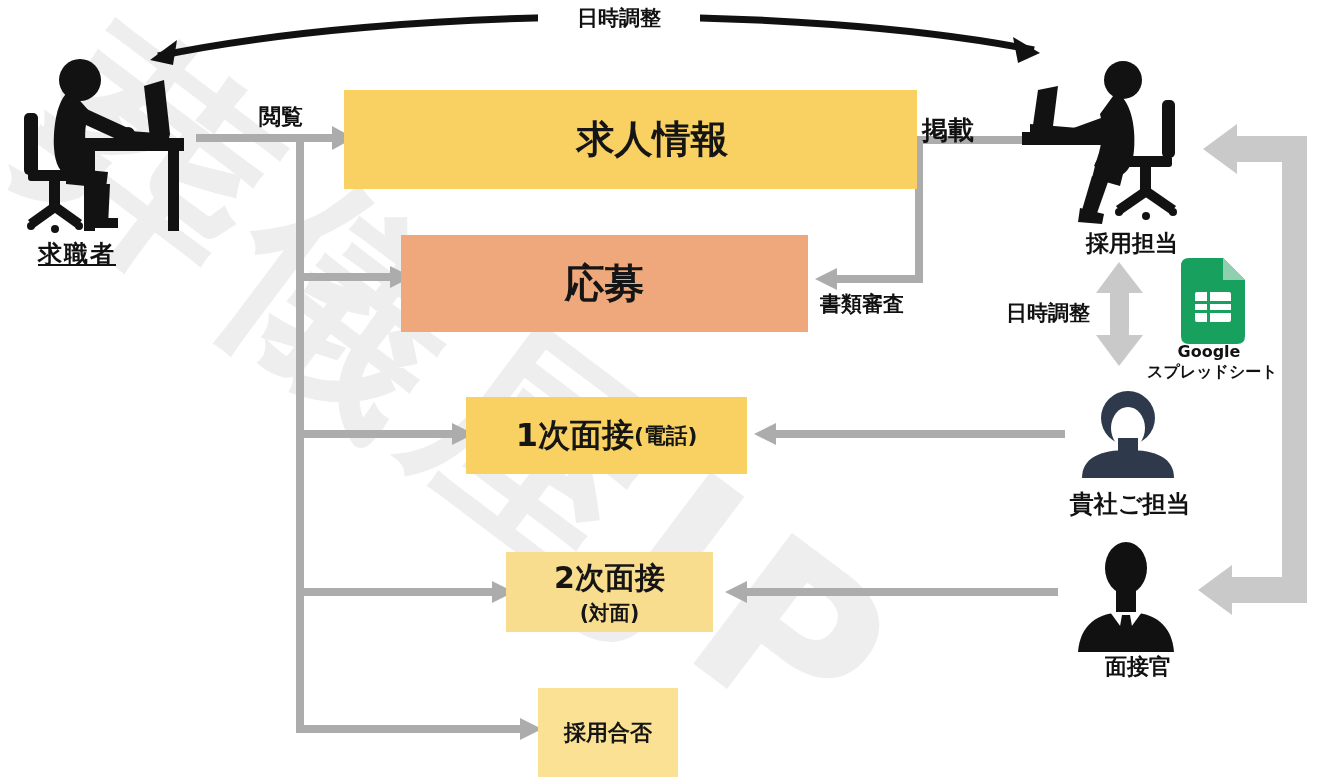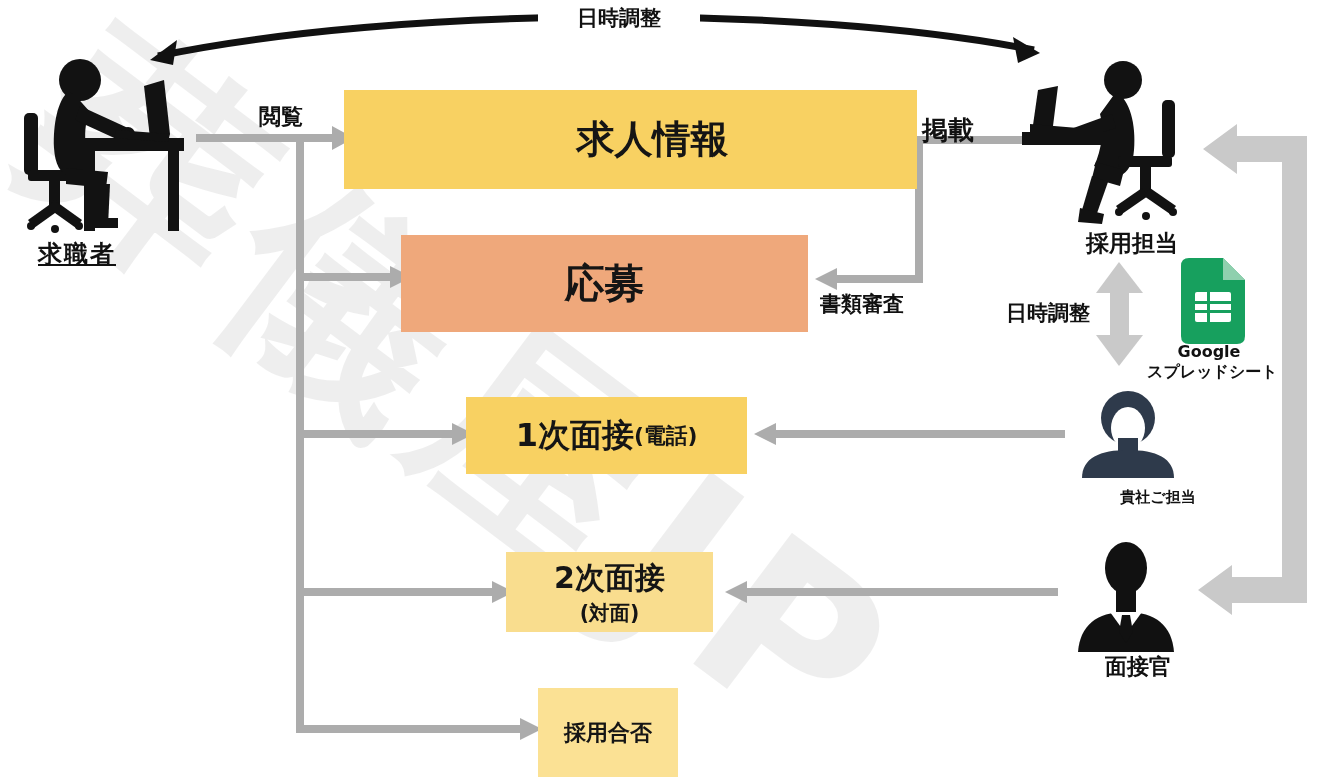--- a/index.html
+++ b/index.html
@@ -34,21 +34,21 @@
   
   .lbl{z-index:2;font-weight:bold;color:#111;white-space:nowrap;}
   #lbl-top-schedule{left:538px;top:2px;width:162px;height:32px;line-height:32px;
     text-align:center;font-size:21px;background:#fff;}
   #lbl-browse{left:230px;top:102px;font-size:22px;margin-left:29px;}
   #lbl-post{left:922px;top:113px;font-size:26px;}
   #lbl-screening{left:820px;top:290px;font-size:21px;}
   #lbl-scheduling{left:1006px;top:299px;font-size:21px;}
   #lbl-job-seeker{left:38px;top:238px;font-size:24px;letter-spacing:2px;text-decoration:underline;}
   #lbl-recruiter{left:1086px;top:228px;font-size:23px;}
-  #lbl-company-contact{left:1096px;top:488px;width:124px;text-align:center;font-size:15px;}
+  #lbl-company-contact{left:1068px;top:488px;width:124px;text-align:center;font-size:24px;}
   #lbl-interviewer{left:1090px;top:652px;width:72px;text-align:center;font-size:22px;margin-left:12px;}
   #lbl-sheets{left:1147px;top:342px;width:124px;text-align:center;font-size:16px;line-height:20px;}
   
   .icon-holder{z-index:2;}
 </style>
 </head>
 <body>
 
 <div id="watermark" class="abs">葬儀屋JP</div>
 

